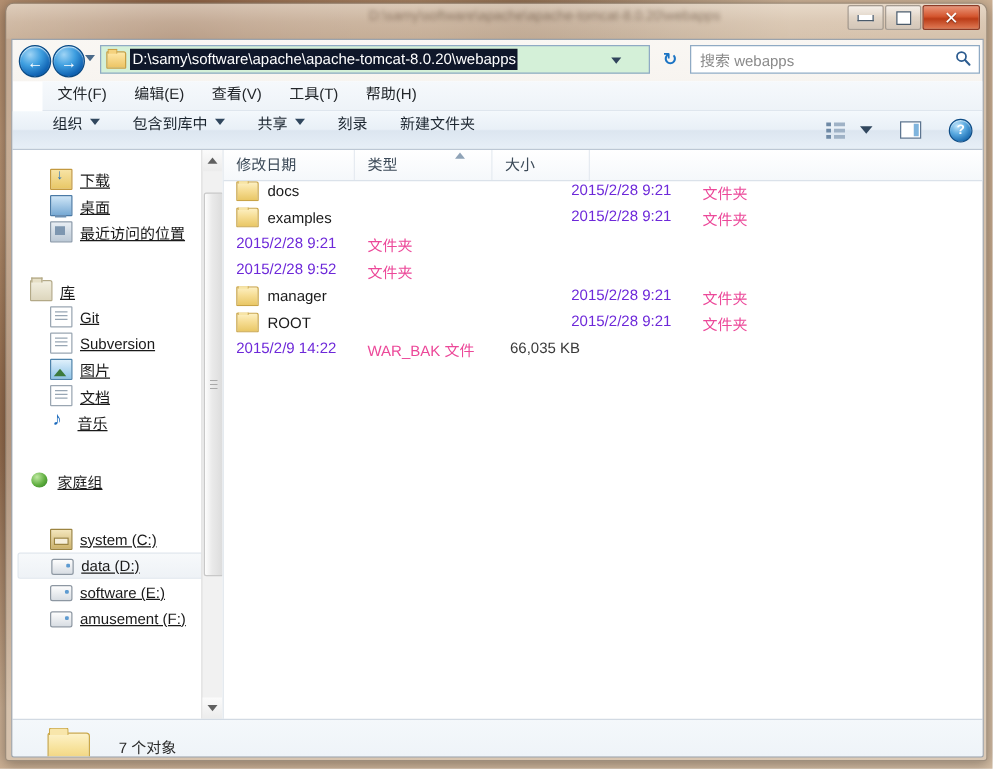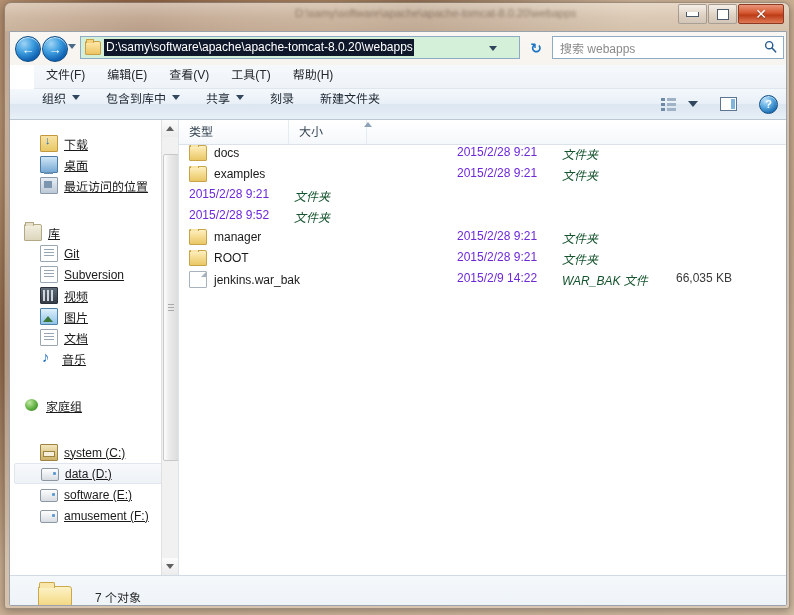--- a/index.html
+++ b/index.html
@@ -425,21 +425,21 @@
   .filerow {
     display: flex;
     height: 21px;
     align-items: flex-start;
     font-size: 12px;
     color: #1a1a1a;
   }
   .fcell { box-sizing: border-box; white-space: nowrap; overflow: hidden; }
   .fcell.name { width: 268px; padding-left: 10px; display: flex; align-items: center; }
   .fcell.date { width: 105px; padding-left: 10px; color: #6d28d9; }
-  .fcell.type { width: 110px; padding-left: 10px; color: #14532d; font-style: italic; }
+  .fcell.type { width: 110px; padding-left: 10px; color: #ec4899; }
   .fcell.size { width: 78px; padding-right: 8px; text-align: right; color: #3a3a3a; }
   .fico {
     width: 16px; height: 14px; margin-right: 7px; flex: 0 0 auto; position: relative;
   }
   .fico.folder {
     background: linear-gradient(to bottom,#fdf0c2 0%,#f6dd94 45%,#e9c766 100%);
     border: 1px solid #c9a447;
     border-radius: 1px 2px 1px 1px;
   }
   .fico.folder::before {
@@ -605,24 +605,20 @@
           </div>
           <div class="navrow indent1">
             <span class="ico ico-doc"></span>
             <span>Git</span>
           </div>
           <div class="navrow indent1">
             <span class="ico ico-doc"></span>
             <span>Subversion</span>
           </div>
           <div class="navrow indent1">
-            <span class="ico ico-video"></span>
-            <span>视频</span>
-          </div>
-          <div class="navrow indent1">
             <span class="ico ico-picture"></span>
             <span>图片</span>
           </div>
           <div class="navrow indent1">
             <span class="ico ico-doc"></span>
             <span>文档</span>
           </div>
           <div class="navrow indent1">
             <span class="ico ico-music"></span>
             <span>音乐</span>
@@ -666,20 +662,21 @@
           <div id="sbthumb"></div>
           <div class="sbarrow" id="sbdown">
             <span class="tri-down"></span>
           </div>
         </div>
       </div>
 
       <div id="listpane">
 
         <div id="colheaders">
+          <div class="colh date">修改日期</div>
           <div class="colh type">类型</div>
           <div class="colh size">大小</div>
           <div class="colh tail"></div>
           <div id="sortmark"></div>
         </div>
 
         <div id="filerows">
           <div class="filerow">
             <span class="fcell name">
               <span class="fico folder"></span>
@@ -720,24 +717,20 @@
           <div class="filerow">
             <span class="fcell name">
               <span class="fico folder"></span>
               <span>ROOT</span>
             </span>
             <span class="fcell date">2015/2/28 9:21</span>
             <span class="fcell type">文件夹</span>
             <span class="fcell size"></span>
           </div>
           <div class="filerow">
-            <span class="fcell name">
-              <span class="fico file"></span>
-              <span>jenkins.war_bak</span>
-            </span>
             <span class="fcell date">2015/2/9 14:22</span>
             <span class="fcell type">WAR_BAK 文件</span>
             <span class="fcell size">66,035 KB</span>
           </div>
         </div>
       </div>
     </div>
 
     <div id="statusbar">
       <span id="status-folder-icon"></span>

